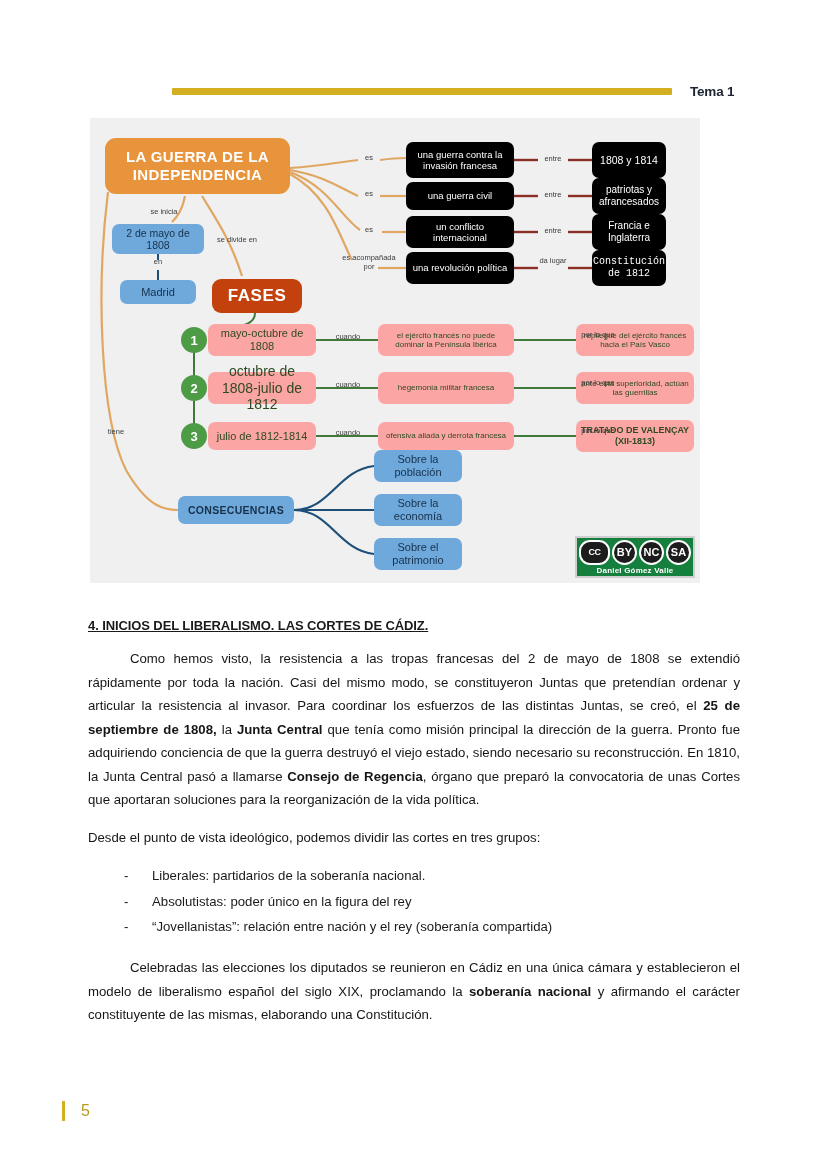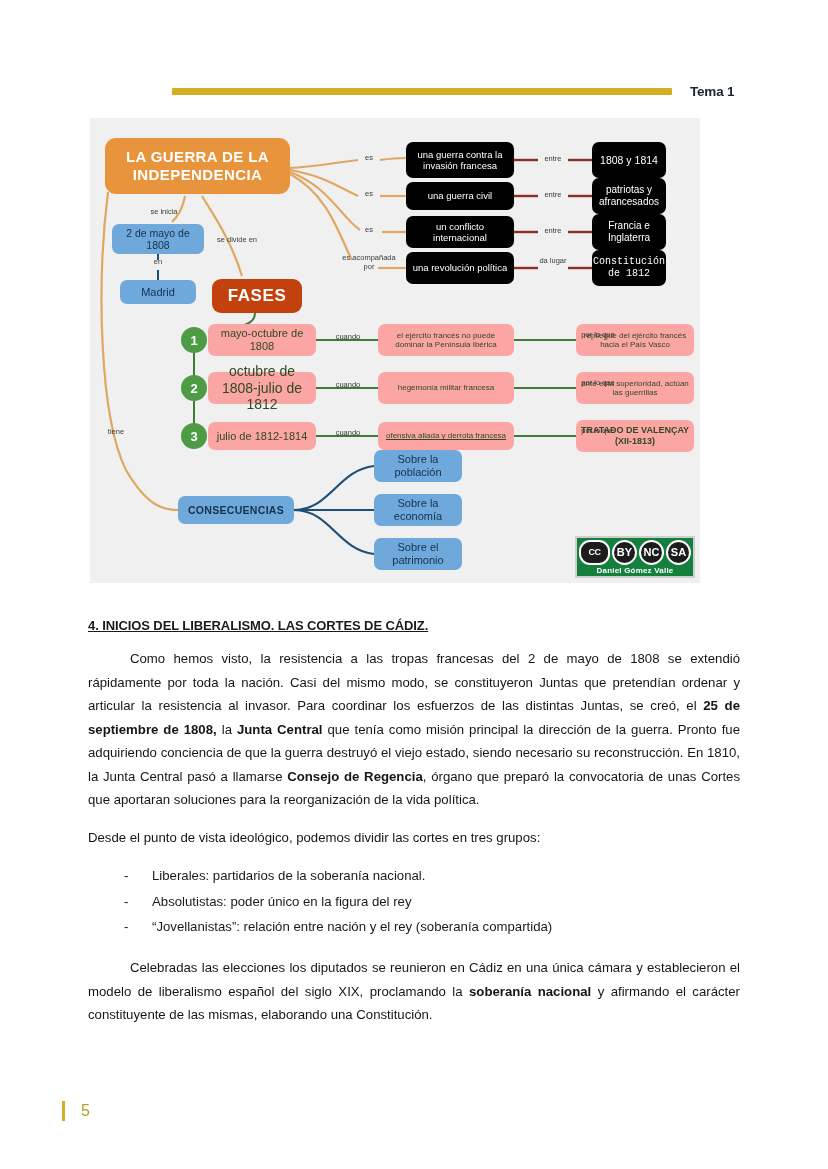--- a/index.html
+++ b/index.html
@@ -272,21 +272,21 @@
   <div class="phase-num" style="left:91px; top:257px;">2</div>
   <div class="node n-green-light" style="left:118px; top:254px; width:108px; height:32px; font-size:14px;">octubre de 1808-julio de 1812</div>
   <div class="lbl" style="left:238px; top:263px; width:40px;">cuando</div>
   <div class="node n-green-light" style="left:288px; top:254px; width:136px; height:32px; font-size:8px;">hegemonía militar francesa</div>
   <div class="lbl" style="left:486px; top:261px; width:44px;">por lo que</div>
   <div class="node n-green-light" style="left:486px; top:254px; width:118px; height:32px; font-size:8px;">ante esta superioridad, actúan las guerrillas</div>
 
   <div class="phase-num" style="left:91px; top:305px;">3</div>
   <div class="node n-green-light" style="left:118px; top:304px; width:108px; height:28px; font-size:11px;">julio de 1812-1814</div>
   <div class="lbl" style="left:238px; top:311px; width:40px;">cuando</div>
-  <div class="node n-green-light" style="left:288px; top:304px; width:136px; height:28px; font-size:8px;text-decoration:underline;">ofensiva aliada y derrota francesa</div>
+  <div class="node n-green-light" style="left:288px; top:304px; width:136px; height:28px; font-size:8px;">ofensiva aliada y derrota francesa</div>
   <div class="lbl" style="left:486px; top:309px; width:44px;">por lo que</div>
   <div class="node n-green-light" style="left:486px; top:302px; width:118px; height:32px; font-size:9px; font-weight:bold;">TRATADO DE VALENÇAY (XII-1813)</div>
 
   <div class="node n-blue" style="left:88px; top:378px; width:116px; height:28px; font-size:10.5px; font-weight:bold; letter-spacing:0.3px;">CONSECUENCIAS</div>
   <div class="node n-blue" style="left:284px; top:332px; width:88px; height:32px; font-size:11px;">Sobre la población</div>
   <div class="node n-blue" style="left:284px; top:376px; width:88px; height:32px; font-size:11px;">Sobre la economía</div>
   <div class="node n-blue" style="left:284px; top:420px; width:88px; height:32px; font-size:11px;">Sobre el patrimonio</div>
 
   <div class="cc-badge">
     <div class="cc-icons">

